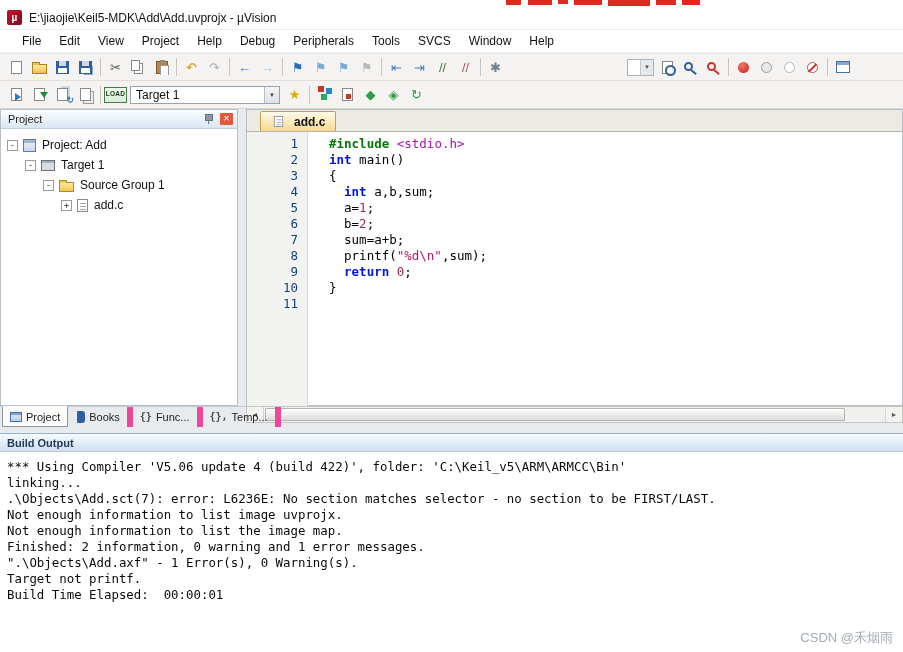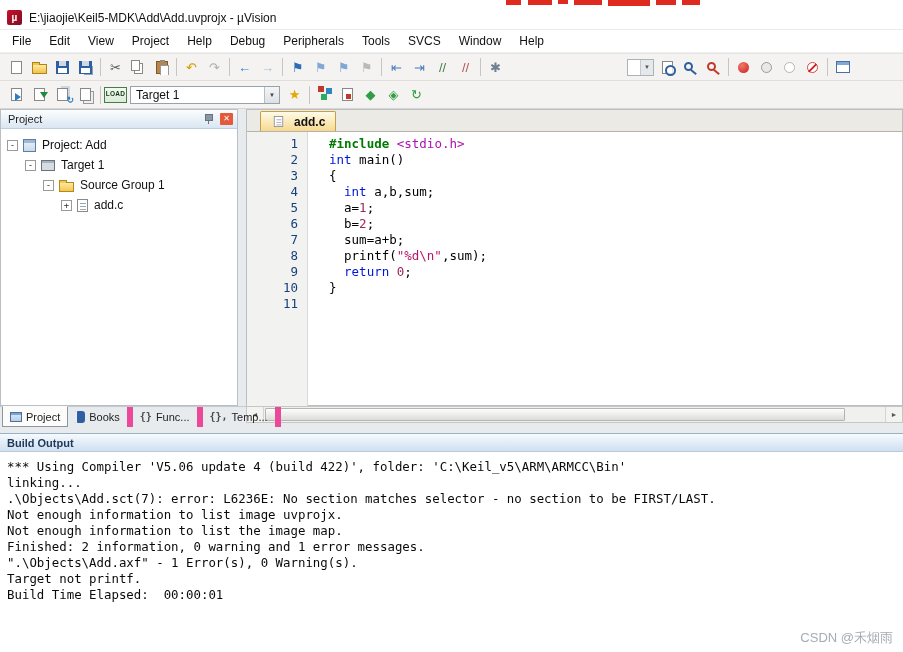--- a/index.html
+++ b/index.html
@@ -9,21 +9,21 @@
 
 
 .artifact{position:absolute;top:0;background:#df2a1f;height:5px;display:block}
 
 
 .titlebar{position:absolute;top:6px;left:0;right:0;height:24px;display:flex;align-items:center;padding-left:7px;background:#fff;border-bottom:1px solid #ececec}
 .app-icon{width:15px;height:15px;background:linear-gradient(135deg,#c8102e,#7d0d20);color:#fff;font-size:10px;font-weight:bold;display:flex;align-items:center;justify-content:center;margin-right:7px;border-radius:2px}
 .title-text{font-size:12px;color:#111}
 
 
-.menubar{position:absolute;top:30px;left:0;right:0;height:23px;display:flex;align-items:center;padding-left:3px;background:#fff;font-size:12px;color:#111;border-bottom:1px solid #f0f0f0}
+.menubar{position:absolute;top:30px;left:0;right:0;height:23px;display:flex;align-items:center;padding-left:13px;background:#fff;font-size:12px;color:#111;border-bottom:1px solid #f0f0f0}
 .menu-item{padding:3px 9px;cursor:default}
 
 
 .toolbar{position:absolute;left:0;right:0;display:flex;align-items:center;padding-left:5px;background:#f4f3f1}
 .tb1{top:53px;height:28px;border-top:1px solid #e6e4e1;border-bottom:1px solid #e0ddda}
 .tb2{top:81px;height:28px;border-bottom:1px solid #d9d6d2}
 .tbtn{width:23px;height:22px;display:inline-flex;align-items:center;justify-content:center;flex:0 0 auto}
 .ig{font-style:normal;font-size:13px;line-height:1;display:inline-flex;align-items:center;justify-content:center;position:relative}
 .tsep{width:1px;height:18px;background:#c9c6c2;margin:0 3px;flex:0 0 auto}
 .tspacer{flex:0 0 auto;height:1px}
@@ -93,21 +93,21 @@
 .editor{position:absolute;left:246px;top:0;width:657px;height:297px;background:#fff;border:1px solid #b9bfc6}
 .tabbar{height:22px;background:#eceae5;border-bottom:1px solid #b6b2ab;display:flex;align-items:flex-end;padding-left:13px}
 .etab{height:20px;display:inline-flex;align-items:center;gap:5px;padding:0 10px 0 7px;background:linear-gradient(#fffbe9,#f6d98e);border:1px solid #c7a045;border-bottom:none;border-radius:2px 2px 0 0;font-size:12px;font-weight:bold;color:#111}
 .etab .tico-file{transform:scale(.85)}
 .code-area{position:relative;height:274px;overflow:hidden}
 .code-area::before{content:"";position:absolute;left:0;top:0;bottom:0;width:60px;background:#f2f2f0;border-right:1px solid #d9d9d6}
 .code-lines{position:relative;padding-top:4px}
 .cl{display:flex;height:16px;font:12.5px/16px "DejaVu Sans Mono",monospace}
 .ln{flex:0 0 60px;text-align:right;padding-right:9px;color:#16407c}
 .ct{padding-left:22px;white-space:pre;color:#000}
-.c-kw{color:#0017d8;font-weight:normal}
+.c-kw{color:#0017d8;font-weight:bold}
 .c-pp{color:#017a01;font-weight:bold}
 .c-hdr{color:#ab12b0}
 .c-str{color:#b81565}
 .c-num{color:#a0265c}
 .c-pl{color:#000}
 
 
 .hscroll{position:absolute;left:246px;top:297px;width:657px;height:17px;background:#f0f0ee;border:1px solid #c6c6c2;display:flex;align-items:center}
 .sb-btn{width:17px;height:15px;display:flex;align-items:center;justify-content:center;font-size:7px;color:#555;background:#f3f3f1;border-right:1px solid #d4d4d0;flex:0 0 auto}
 .sb-btn.right{margin-left:auto;border-left:1px solid #d4d4d0;border-right:none}

